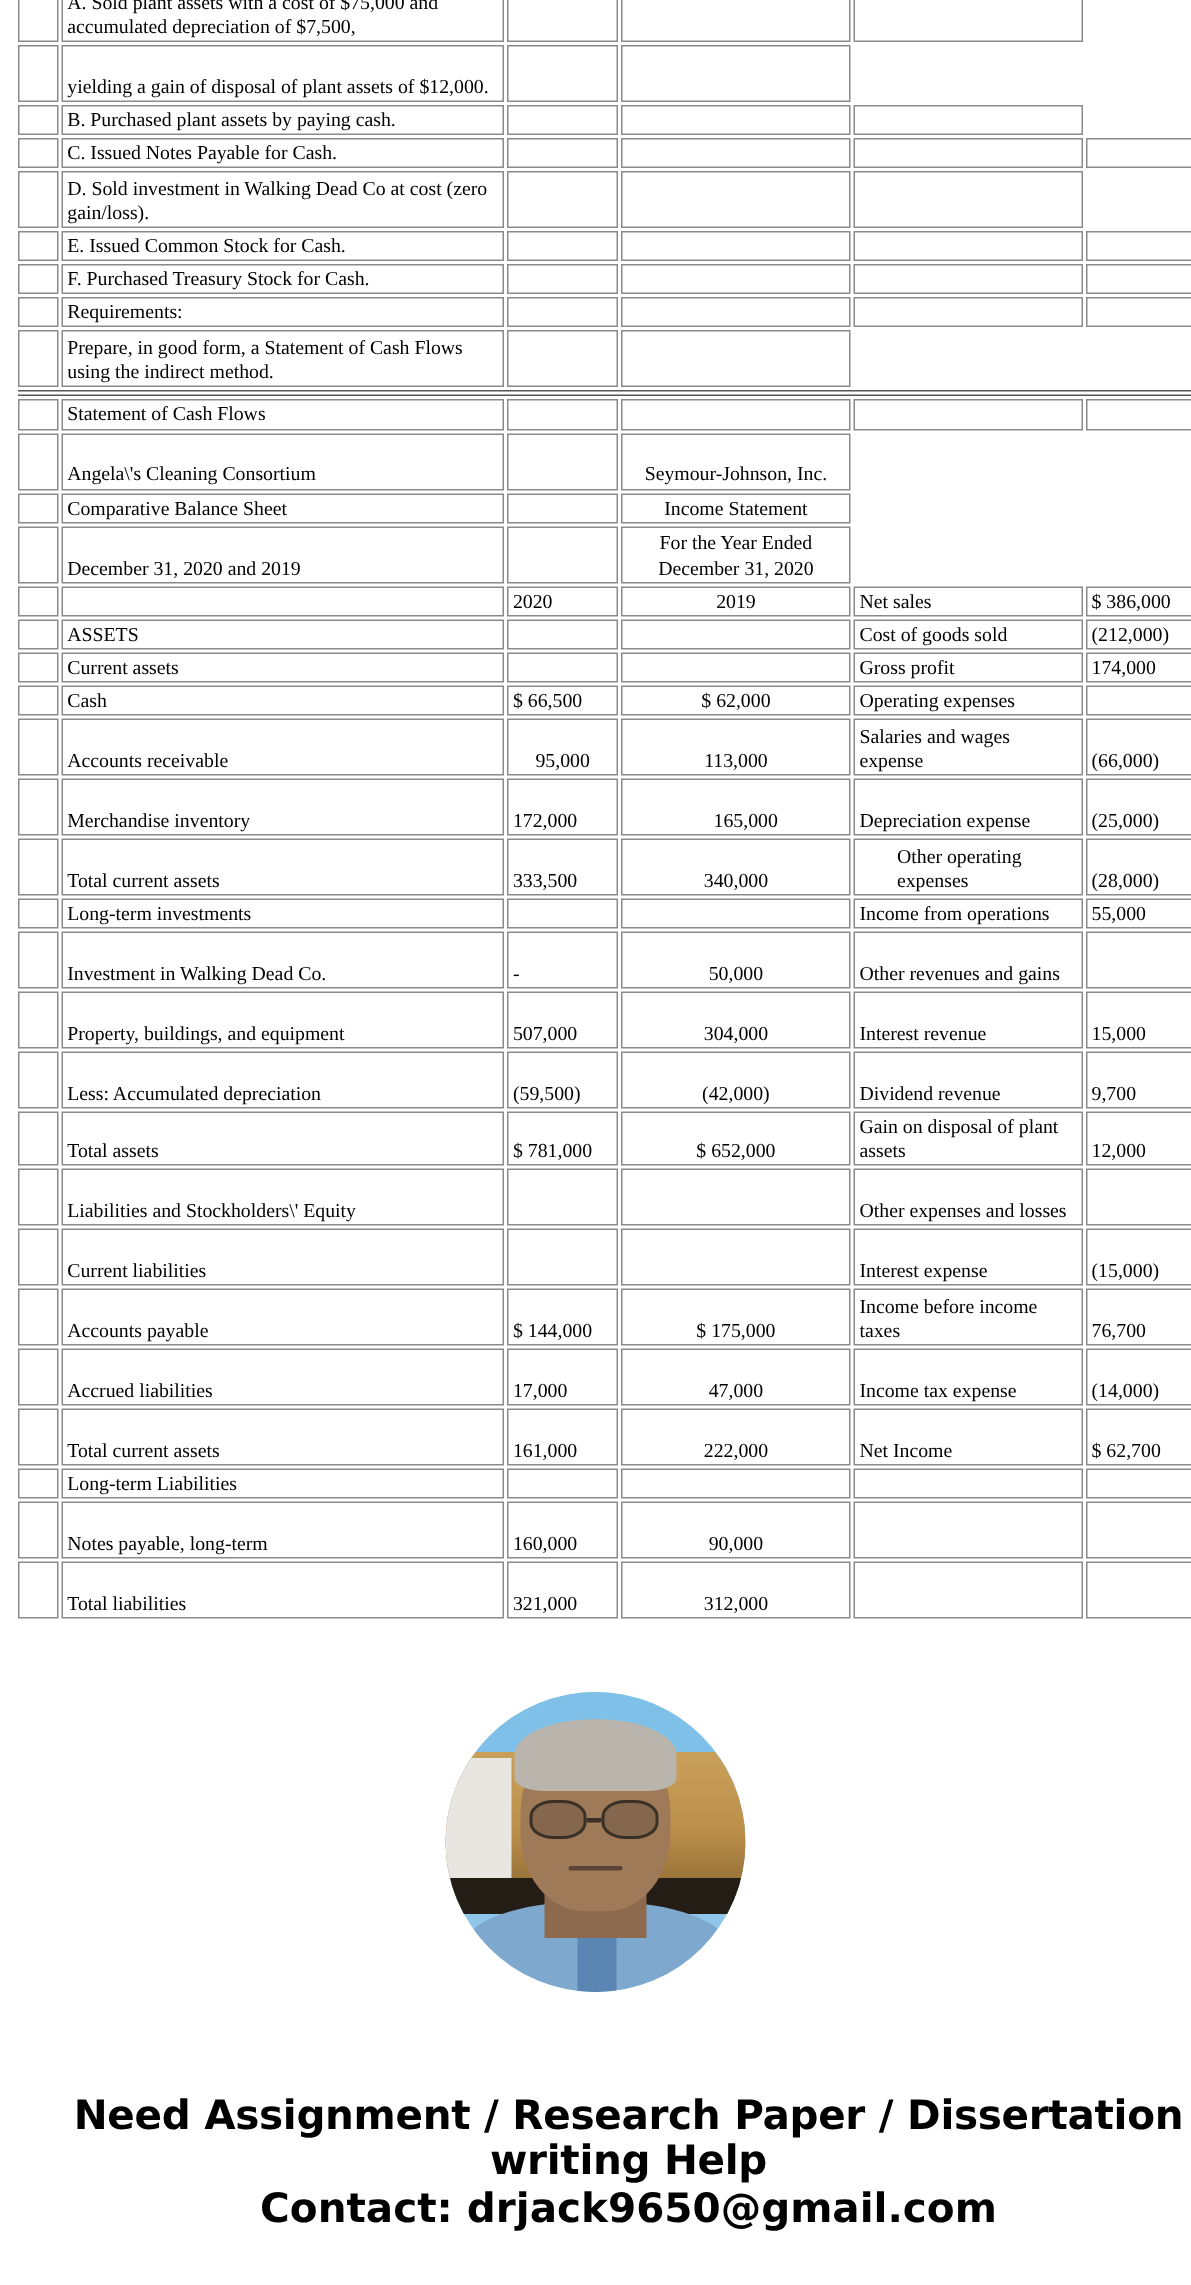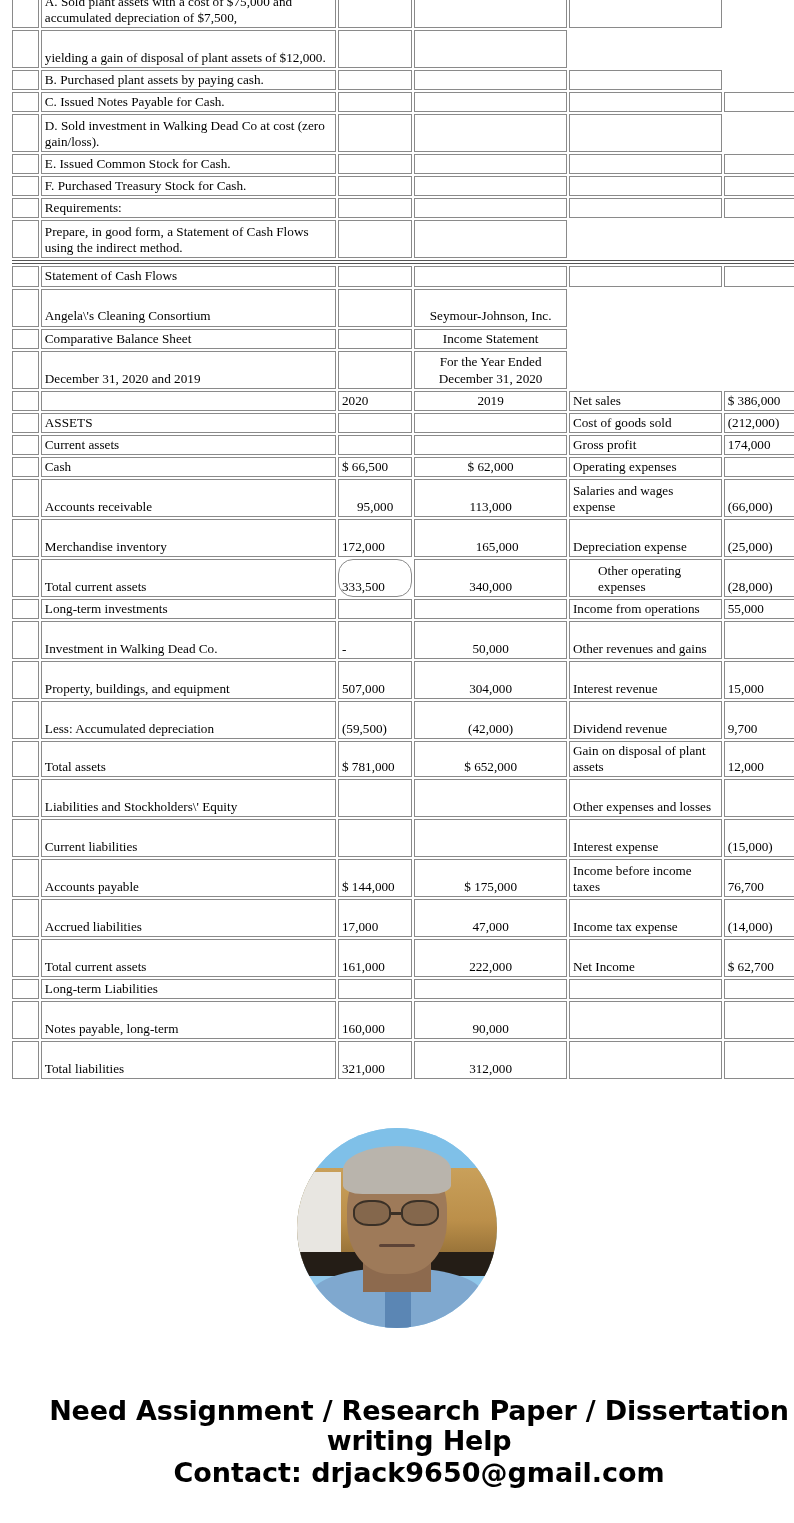--- a/index.html
+++ b/index.html
@@ -285,21 +285,21 @@
             <td class="rowhdr" style="height: 38px;"></td>
             <td class="desc" style="height: 38px;">   Merchandise inventory</td>
             <td class="y2020" style="height: 38px;">172,000</td>
             <td class="y2019 numc" style="height: 38px; padding-left: 16px;">165,000</td>
             <td class="islbl" style="height: 38px;">Depreciation expense</td>
             <td class="isval" style="height: 38px;">(25,000)</td>
           </tr>
           <tr>
             <td class="rowhdr" style="height: 38px;"></td>
             <td class="desc" style="height: 38px;">      Total current assets</td>
-            <td class="y2020" style="height: 38px; border-radius: 15px;">333,500</td>
+            <td class="y2020" style="height: 38px;">333,500</td>
             <td class="y2019 numc" style="height: 38px;">340,000</td>
             <td class="islbl" style="height: 38px; padding-left: 28px;">Other operating expenses</td>
             <td class="isval" style="height: 38px;">(28,000)</td>
           </tr>
           <tr>
             <td class="rowhdr"></td>
             <td class="desc">Long-term investments</td>
             <td class="y2020"></td>
             <td class="y2019 numc"></td>
             <td class="islbl">Income from operations</td>

